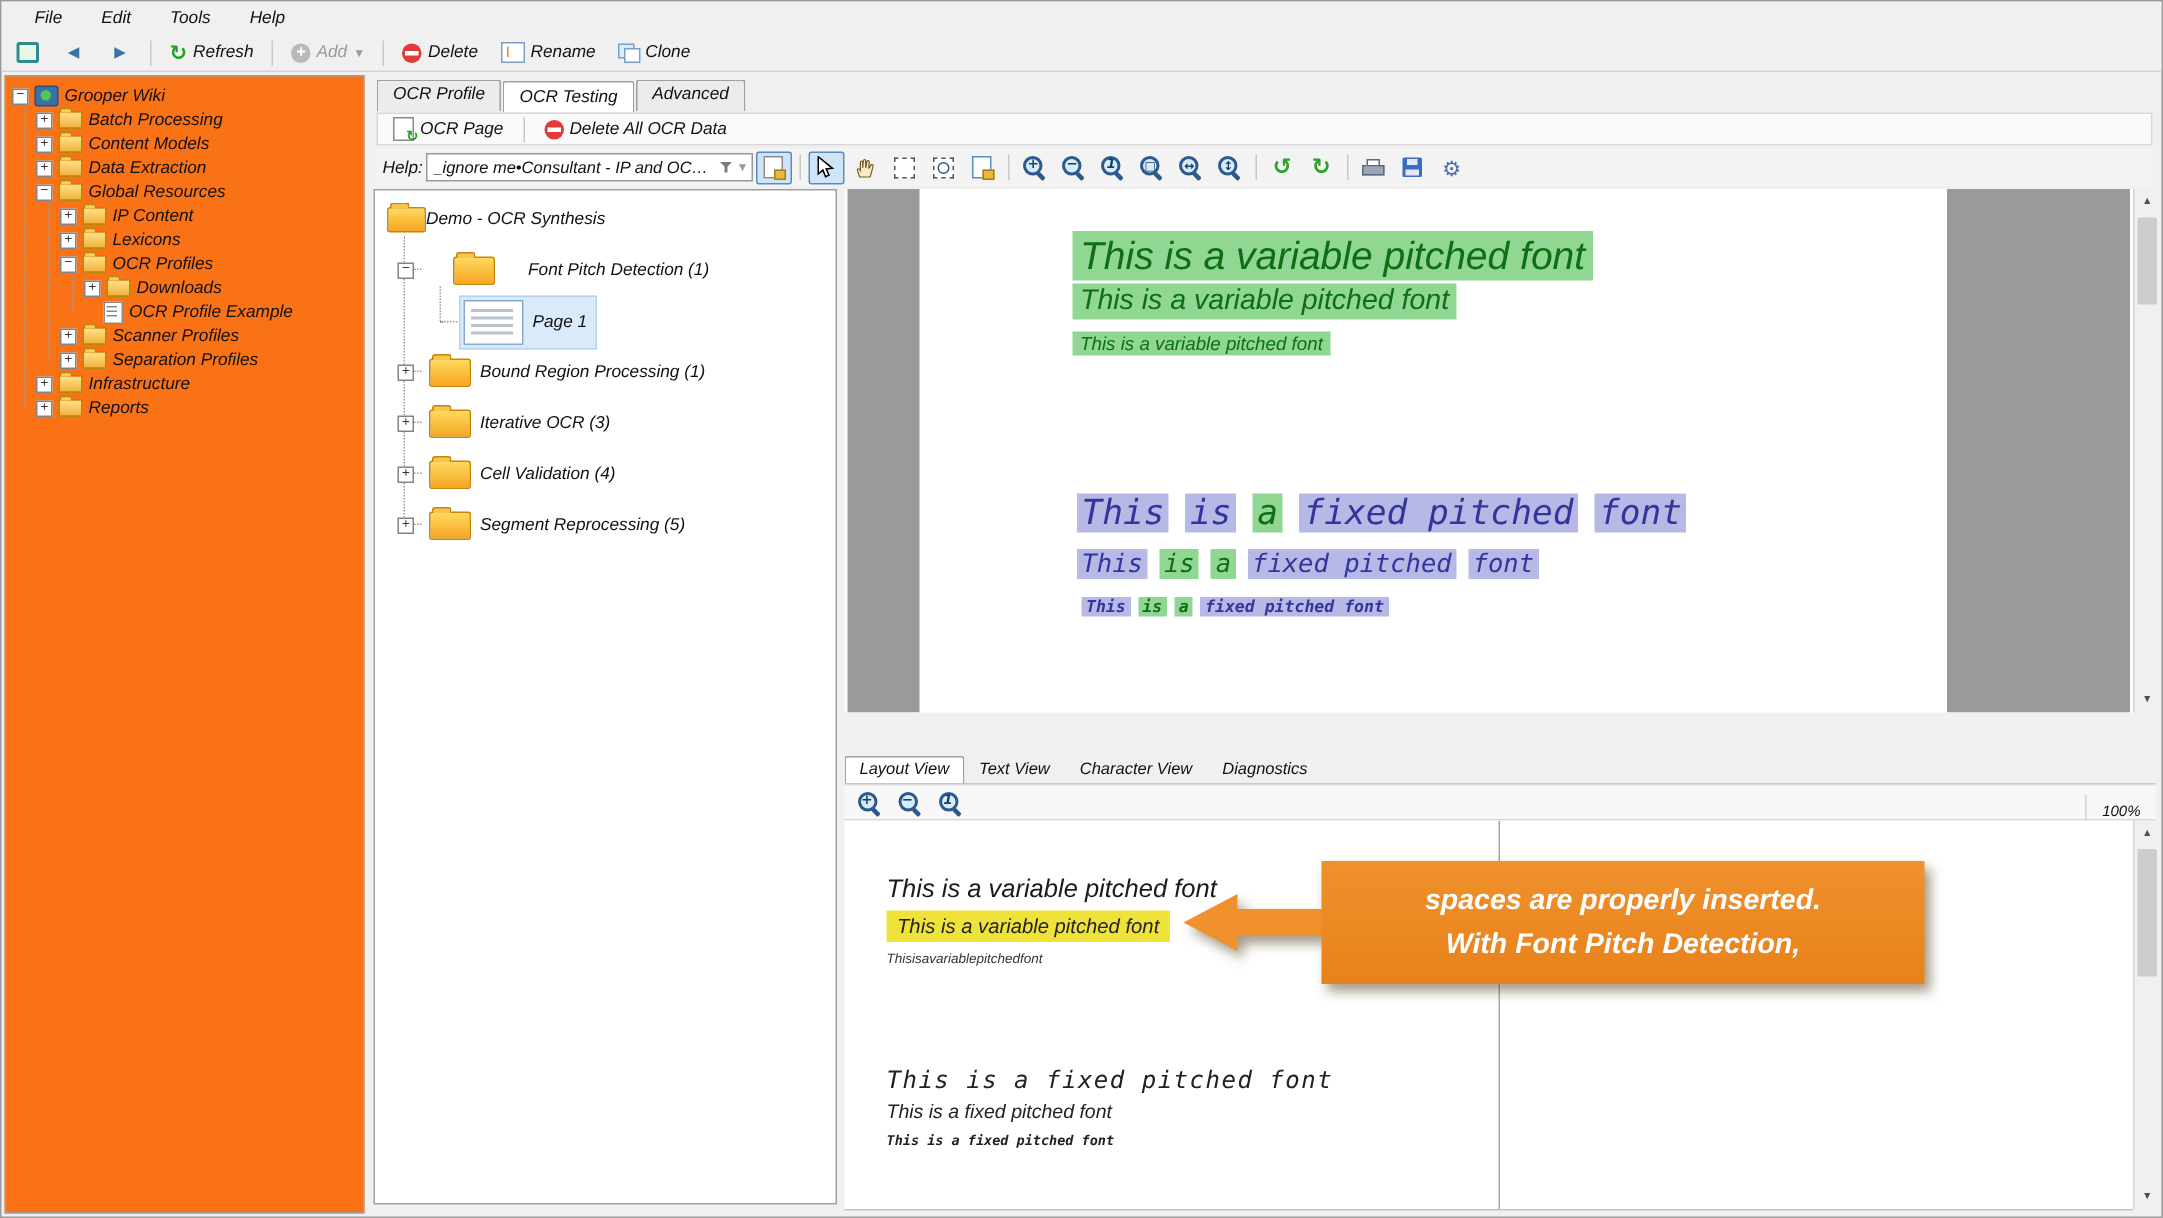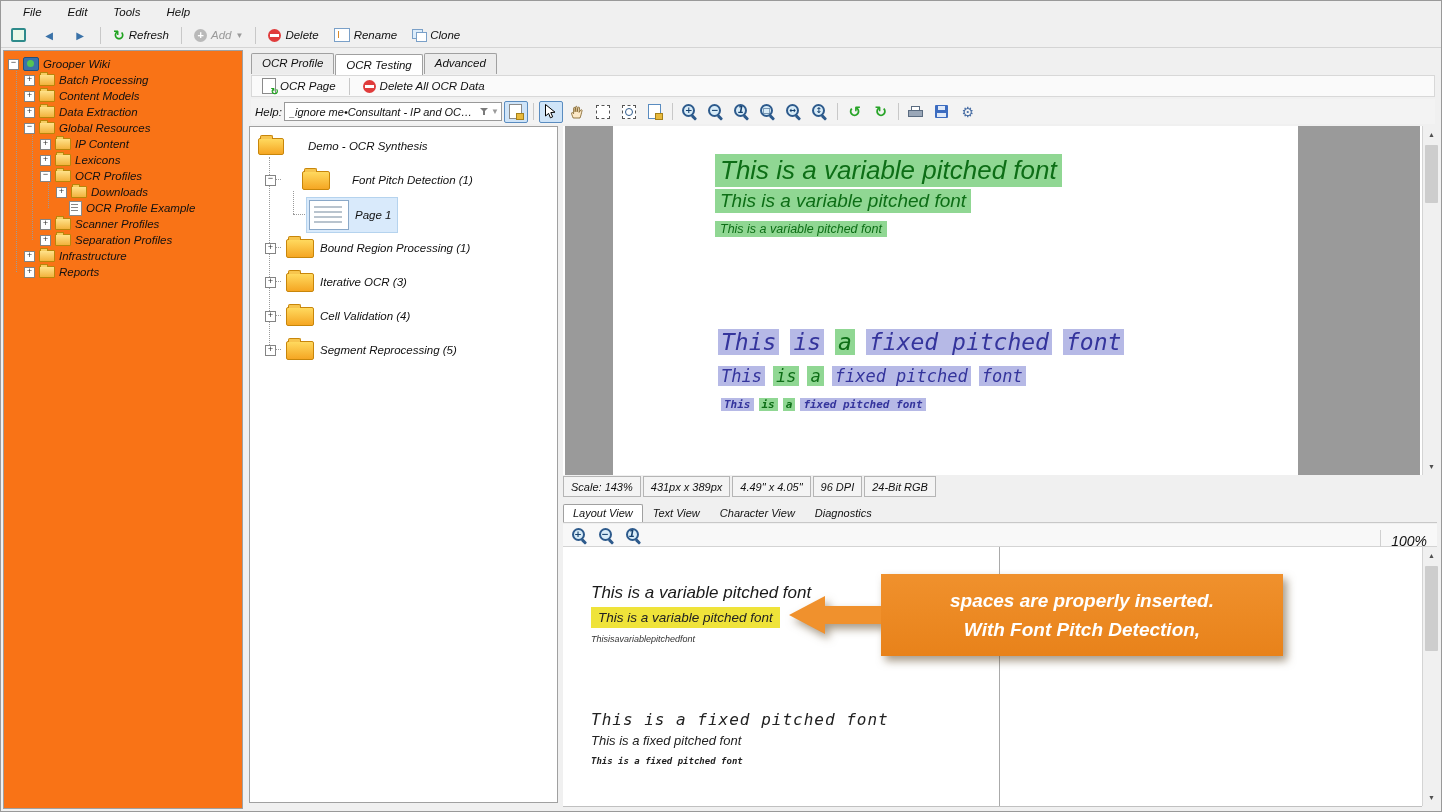--- a/index.html
+++ b/index.html
@@ -101,21 +101,21 @@
   .ico-save::after{content:'';position:absolute;left:2px;bottom:1px;width:9px;height:4px;background:#dfe9f8;}
   .ico-gear{color:#4a6fa5;font-size:14px;line-height:14px;}
 
   
   .batchtree{position:absolute;left:248px;top:125px;width:309px;height:677px;background:#fff;
              border:1px solid #a0a0a0;box-sizing:border-box;}
   .folder-lg{width:26px;height:17px;background:linear-gradient(#ffd95e,#f5a623);border:1px solid #c8860a;
              border-radius:2px;position:relative;flex:none;}
   .folder-lg::before{content:'';position:absolute;left:1px;top:-4px;width:11px;height:3px;background:#f7c54e;
              border:1px solid #c8860a;border-bottom:none;border-radius:2px 2px 0 0;}
-  .btrow{position:absolute;display:flex;align-items:center;gap:24px;}
+  .btrow{position:absolute;display:flex;align-items:center;gap:0;}
   .dot-h{position:absolute;border-top:1px dotted #9a9a9a;height:0;}
   .thumbsel{display:flex;align-items:center;gap:6px;background:#d9eafb;border:1px solid #b5d3ee;padding:2px 6px 2px 2px;}
   .thumb{width:38px;height:28px;background:#fff;border:1px solid #8aa8c8;position:relative;}
   .thumb::after{content:'';position:absolute;left:4px;top:5px;width:28px;height:2px;background:#b9c4ce;
         box-shadow:0 5px 0 #b9c4ce,0 10px 0 #b9c4ce,0 15px 0 #b9c4ce;}
 
   
   .docview{position:absolute;left:562px;top:125px;width:859px;height:349px;background:#fff;overflow:hidden;}
   .graybar{position:absolute;top:0;height:349px;background:#9a9a9a;}
   .var-line{display:inline-block;background:var(--c-variable_highlight,#90d793);color:var(--c-variable_text,#0d6e16);
@@ -127,21 +127,21 @@
   .fix-lg span{margin-right:11px;} .fix-md span{margin-right:8px;} .fix-sm span{margin-right:5px;font-weight:bold;}
 
   
   .statusbar{position:absolute;left:562px;top:475px;width:874px;height:21px;display:flex;gap:2px;background:#f0f0f0;align-items:stretch;}
   .scell{border:1px solid #b5b5b5;background:#f4f4f4;display:flex;align-items:center;padding:0 7px;font-size:11px;}
   .viewtabs{position:absolute;left:562px;top:502px;width:874px;height:20px;display:flex;align-items:center;background:#f0f0f0;border-bottom:1px solid #c8c8c8;box-sizing:border-box;}
   .vtab{padding:2px 9px 3px;font-size:11px;border:1px solid transparent;border-bottom:none;}
   .vtab.active{background:#fff;border-color:#a0a0a0;border-radius:2px 2px 0 0;}
   .zoomrow{position:absolute;left:562px;top:523px;width:874px;height:23px;background:#f8f8f8;
            border-bottom:1px solid #d4d4d4;display:flex;align-items:center;gap:3px;padding-left:4px;box-sizing:border-box;}
-  .zoompct{margin-left:auto;padding:0 10px;border-left:1px solid #d0d0d0;height:100%;display:flex;align-items:center;font-size:14px;margin-top:12px;}
+  .zoompct{margin-left:auto;padding:0 10px;border-left:1px solid #d0d0d0;height:100%;display:flex;align-items:center;font-size:10px;margin-top:12px;}
 
   
   .layoutpanel{position:absolute;left:562px;top:546px;width:859px;height:259px;background:#fff;
                border-bottom:1px solid #c0c0c0;overflow:hidden;}
   .pagesplit{position:absolute;left:436px;top:0;width:1px;height:259px;background:#aaa;}
   .lv-var-lg{position:absolute;left:28px;top:36px;font-size:17px;color:#1a1a1a;font-family:"Liberation Sans",sans-serif;}
   .lv-var-hl{position:absolute;left:28px;top:60px;font-size:13.5px;color:#222;background:var(--c-yellow_highlight,#efe33a);
              padding:3px 7px;font-family:"Liberation Sans",sans-serif;}
   .lv-var-sm{position:absolute;left:28px;top:87px;font-size:9px;color:#333;font-family:"Liberation Sans",sans-serif;}
   .lv-fix-lg{position:absolute;left:28px;top:163px;font-size:16px;color:#222;font-family:"DejaVu Sans Mono",monospace;letter-spacing:1px;}
@@ -456,27 +456,20 @@
       <span class="wf">This</span><span class="wv">is</span><span class="wv">a</span><span class="wf">fixed pitched font</span>
     </div>
   </div>
 
   <div class="vscroll" style="left:1421px;top:125px;height:349px;">
     <div class="varrow" style="top:0;">▲</div>
     <div class="vthumb" style="top:19px;height:58px;"></div>
     <div class="varrow" style="bottom:0;">▼</div>
   </div>
 
-  <div class="statusbar">
-    <span class="scell">Scale: 143%</span>
-    <span class="scell">431px x 389px</span>
-    <span class="scell">4.49" x 4.05"</span>
-    <span class="scell">96 DPI</span>
-    <span class="scell">24-Bit RGB</span>
-  </div>
 
   <div class="viewtabs">
     <span class="vtab active">Layout View</span>
     <span class="vtab">Text View</span>
     <span class="vtab">Character View</span>
     <span class="vtab">Diagnostics</span>
   </div>
 
   <div class="zoomrow">
     <span class="toolbtn">

